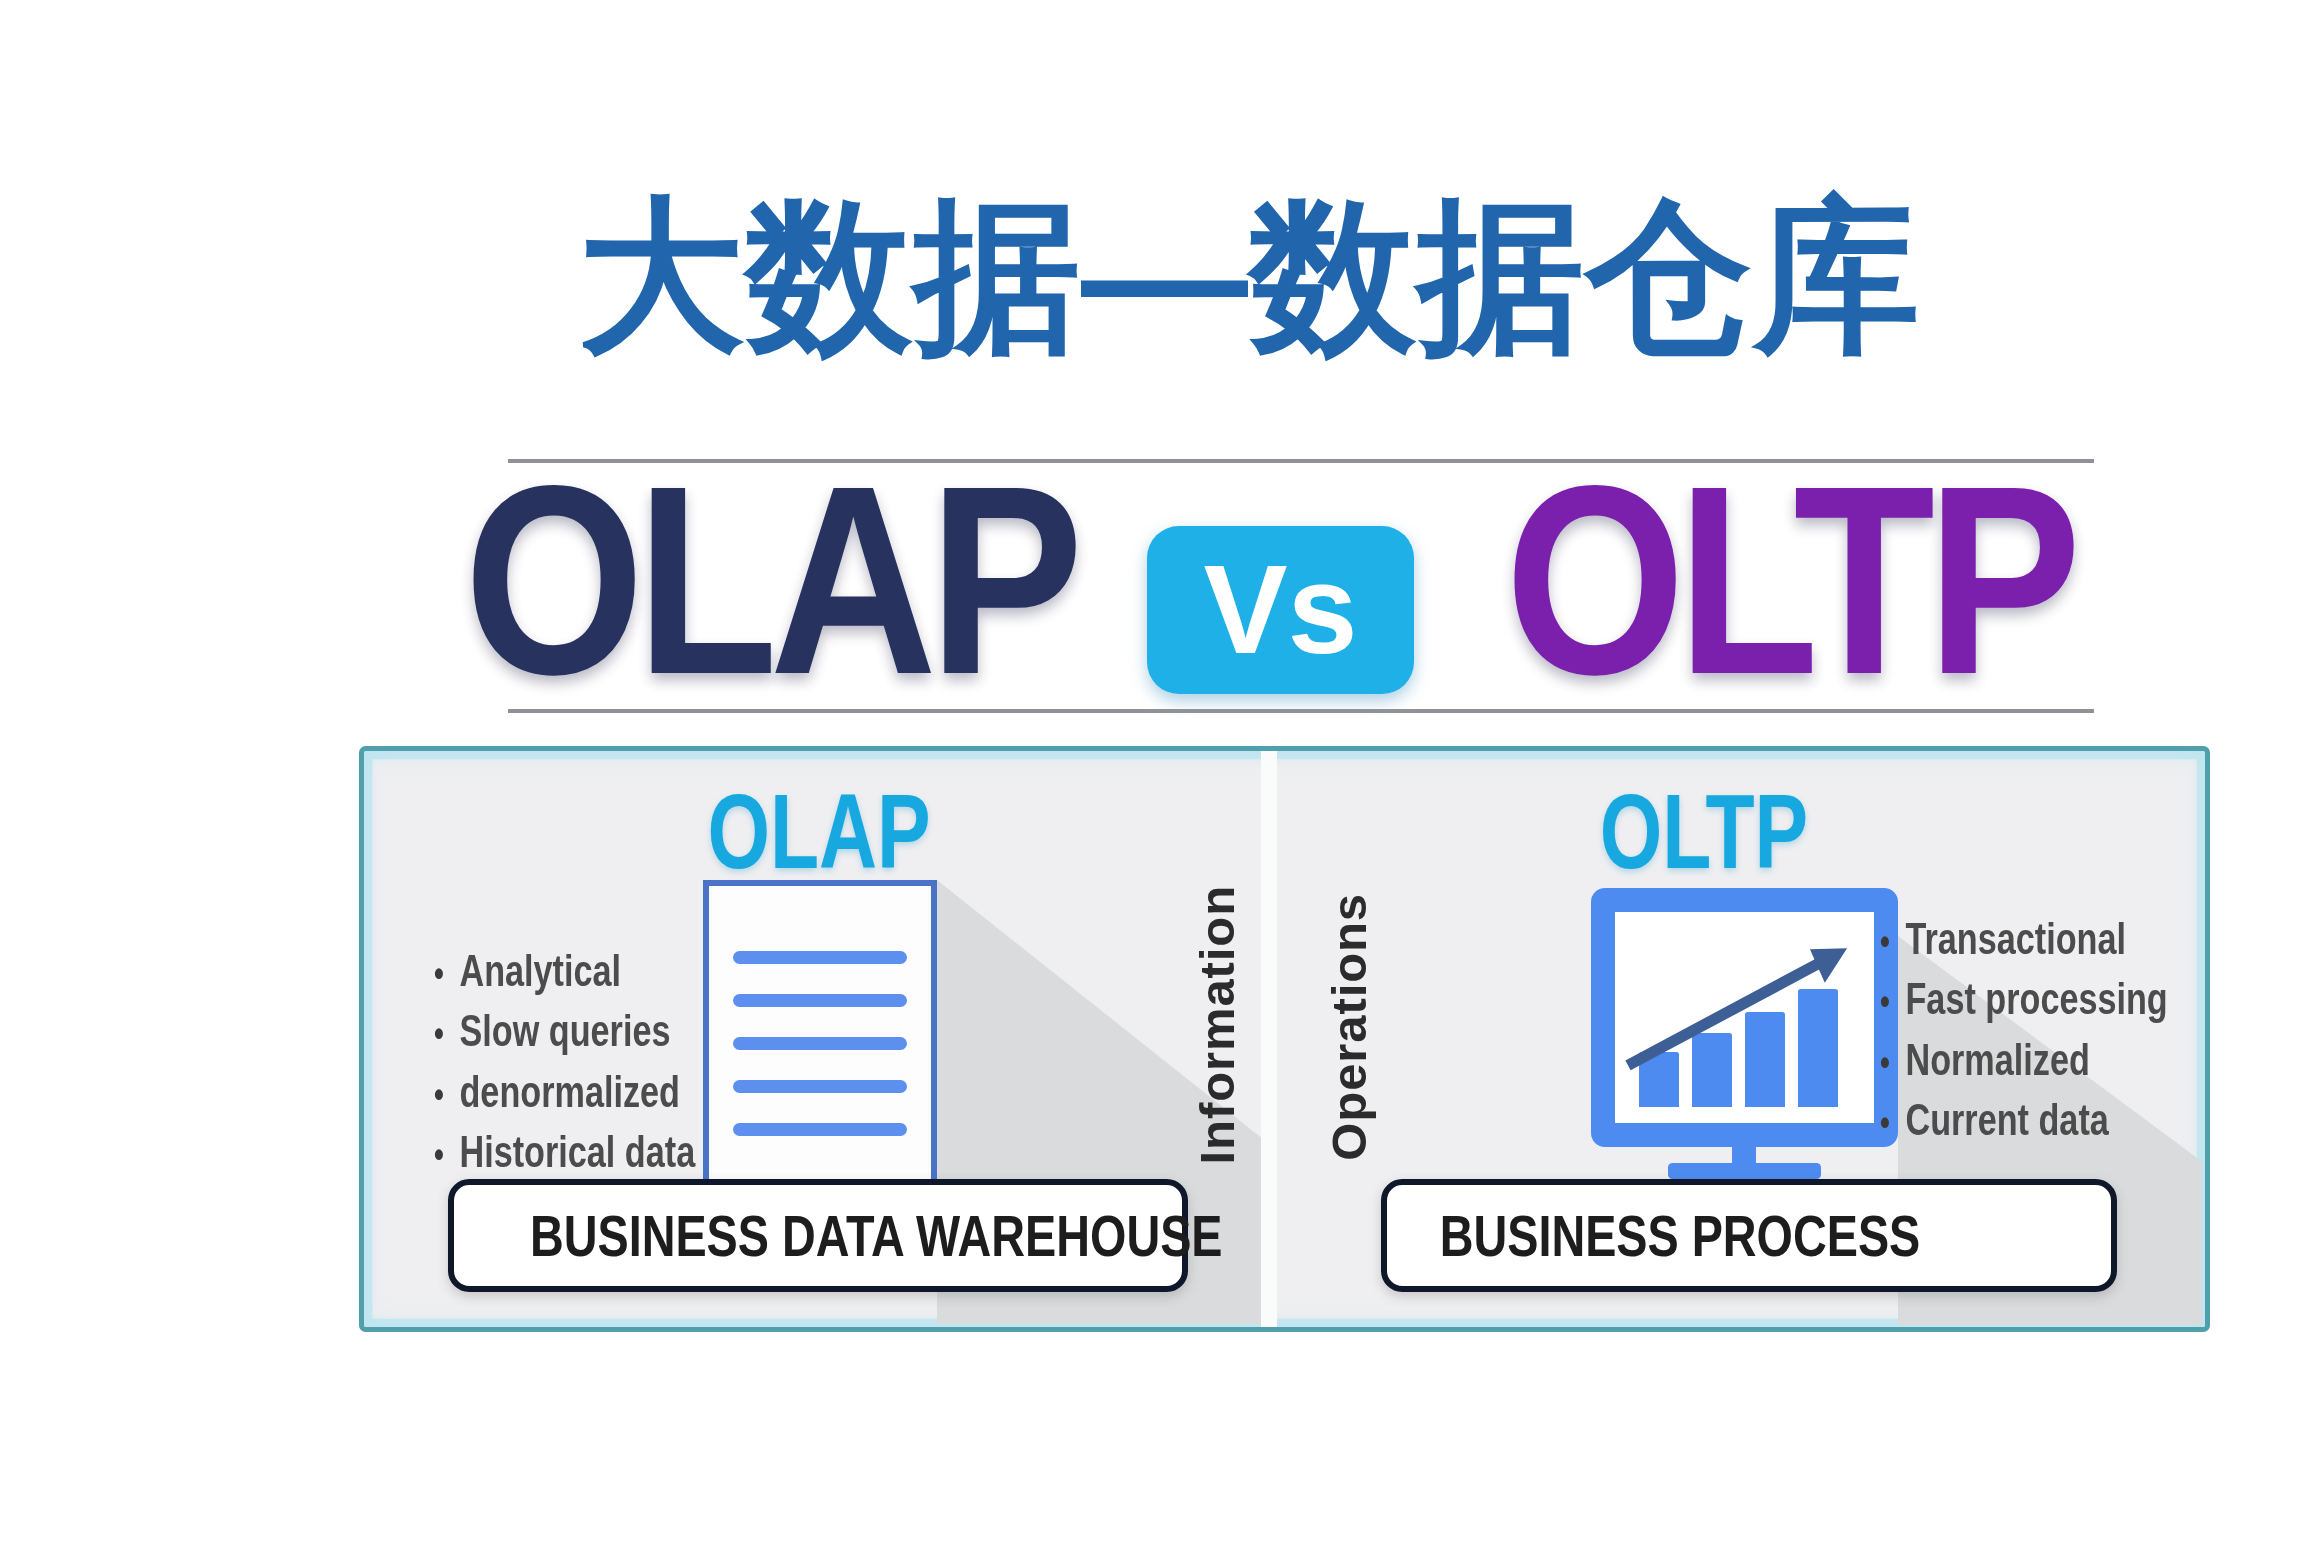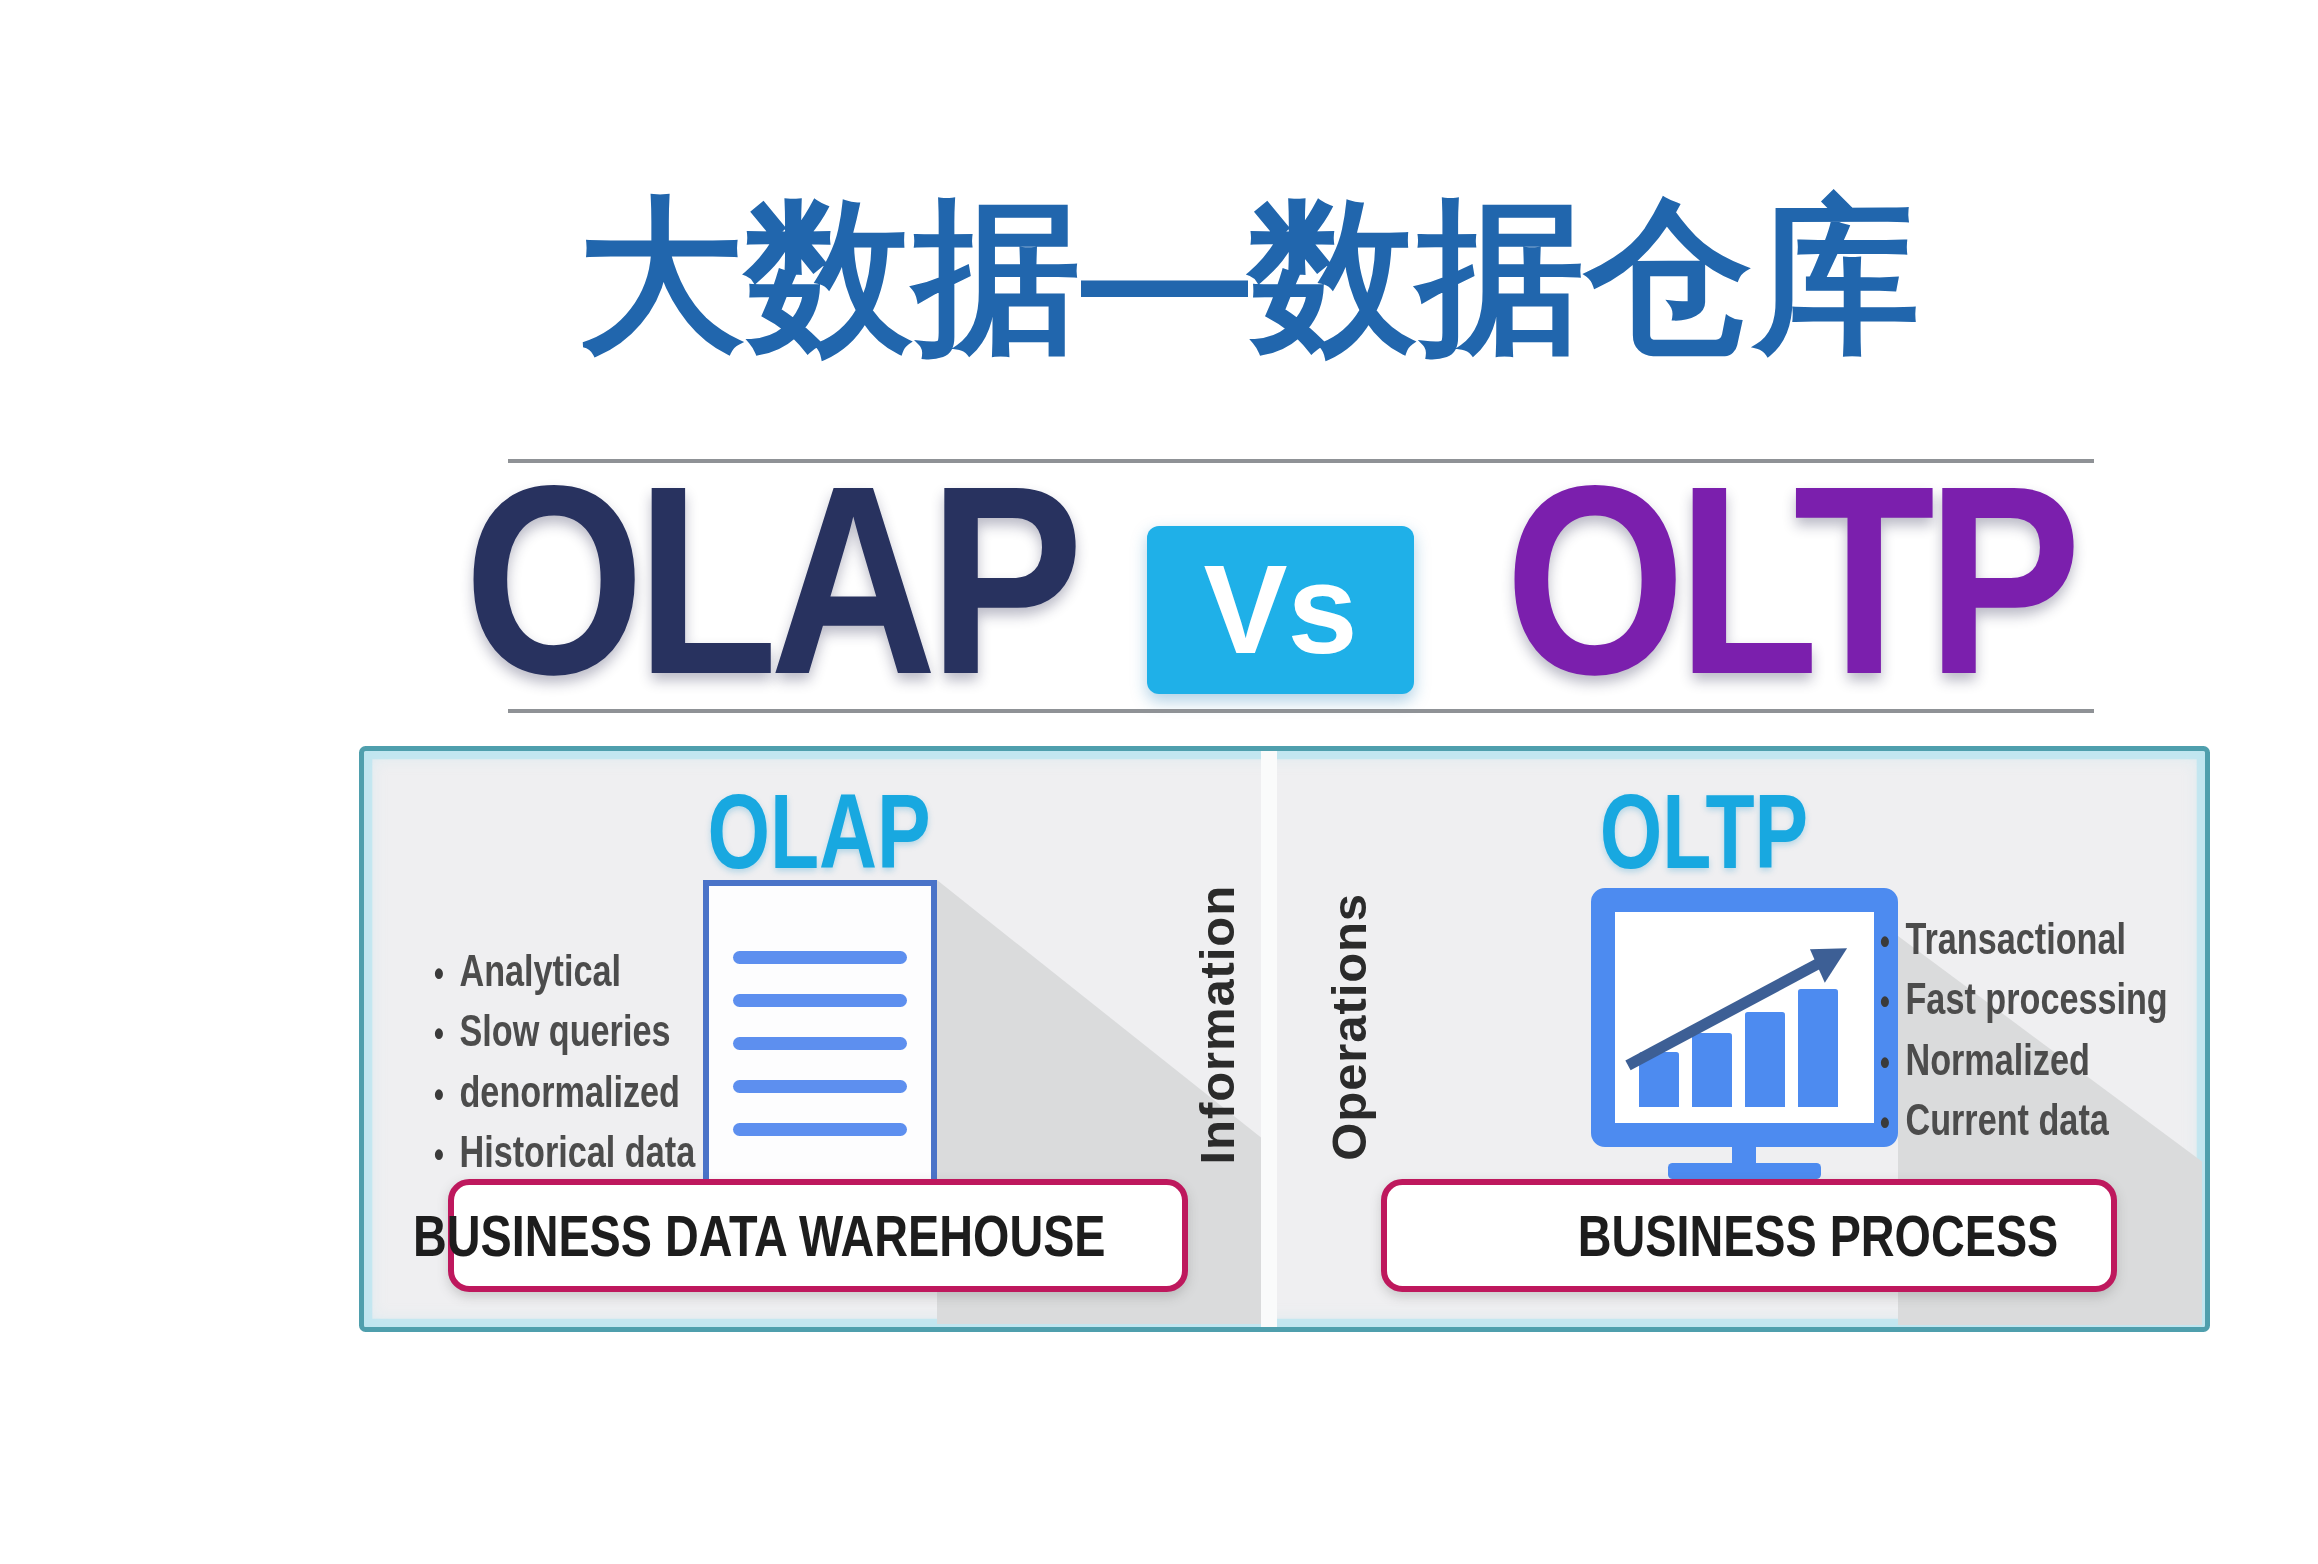--- a/index.html
+++ b/index.html
@@ -61,21 +61,21 @@
     left: 1505px;
     color: #7b1fad;
   }
   .vs-badge {
     position: absolute;
     left: 1147px;
     top: 526px;
     width: 267px;
     height: 168px;
     background: #1fb0e8;
-    border-radius: 12px;
+    border-radius: 32px;
     display: flex;
     align-items: center;
     justify-content: center;
     box-shadow: 0 6.5px 16px rgba(25,120,180,0.35);
   }
   .vs-badge span {
     color: #ffffff;
     font-size: 126px;
     font-weight: bold;
     line-height: 1;
@@ -271,25 +271,25 @@
     z-index: 2;
   }
 
   
   .label-box {
     position: absolute;
     top: 428px;
     height: 113px;
     box-sizing: border-box;
     background: #ffffff;
-    border: 6px solid #be185d;
+    border: 6px solid #0f172a;
     border-radius: 21.3px;
     display: flex;
     align-items: center;
-    justify-content: flex-end;
+    justify-content: flex-start;
     z-index: 3;
     box-shadow: 0 4.6px 10.2px rgba(90,90,90,0.25);
   }
   .label-box span {
     font-size: 57px;
     font-weight: bold;
     color: #1d1d1d;
     white-space: nowrap;
     transform: scaleX(0.82);
     transform-origin: center center;

